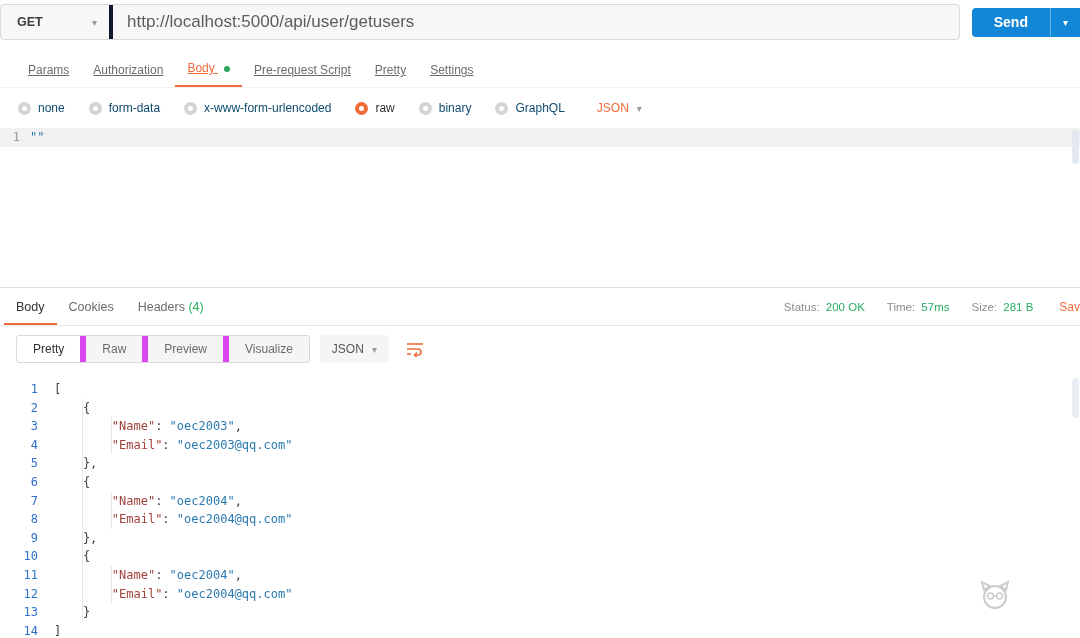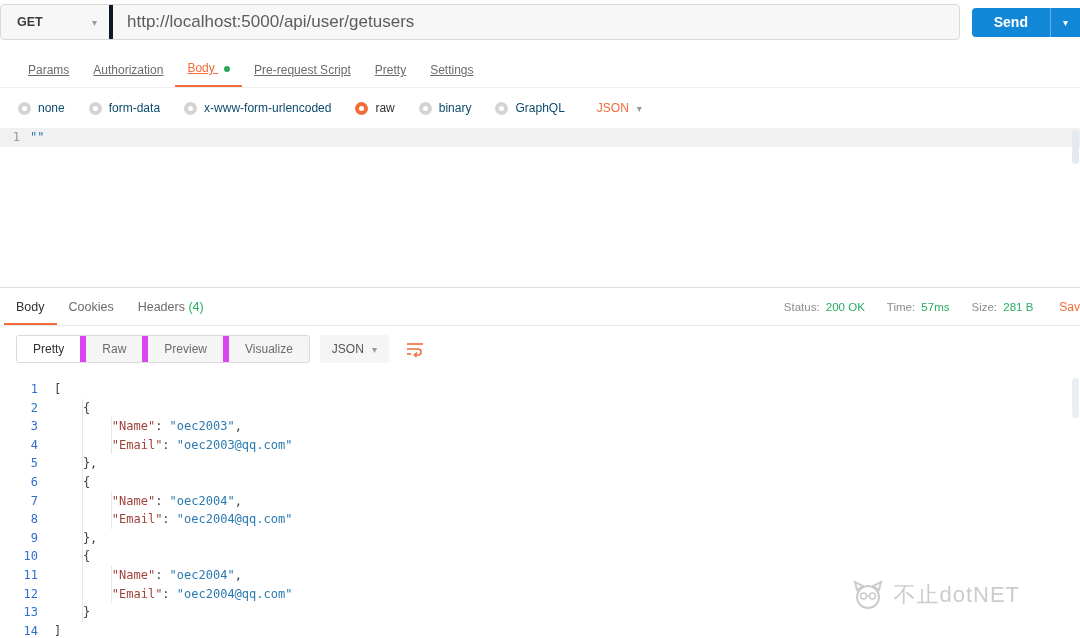--- a/index.html
+++ b/index.html
@@ -264,14 +264,13 @@
 
 <div class="watermark">
   <svg width="34" height="30" viewBox="0 0 34 30">
     <path d="M6 10 L4 2 L12 6 Z" fill="none" stroke="#cccccc" stroke-width="2"></path>
     <path d="M28 10 L30 2 L22 6 Z" fill="none" stroke="#cccccc" stroke-width="2"></path>
     <circle cx="17" cy="17" r="11" fill="none" stroke="#cccccc" stroke-width="2"></circle>
     <circle cx="12.5" cy="16" r="3" fill="none" stroke="#cccccc" stroke-width="1.6"></circle>
     <circle cx="21.5" cy="16" r="3" fill="none" stroke="#cccccc" stroke-width="1.6"></circle>
     <path d="M15.5 16h3" stroke="#cccccc" stroke-width="1.4"></path>
   </svg>
-  <span>不止dotNET</span>
 </div>
 
 </body></html>

